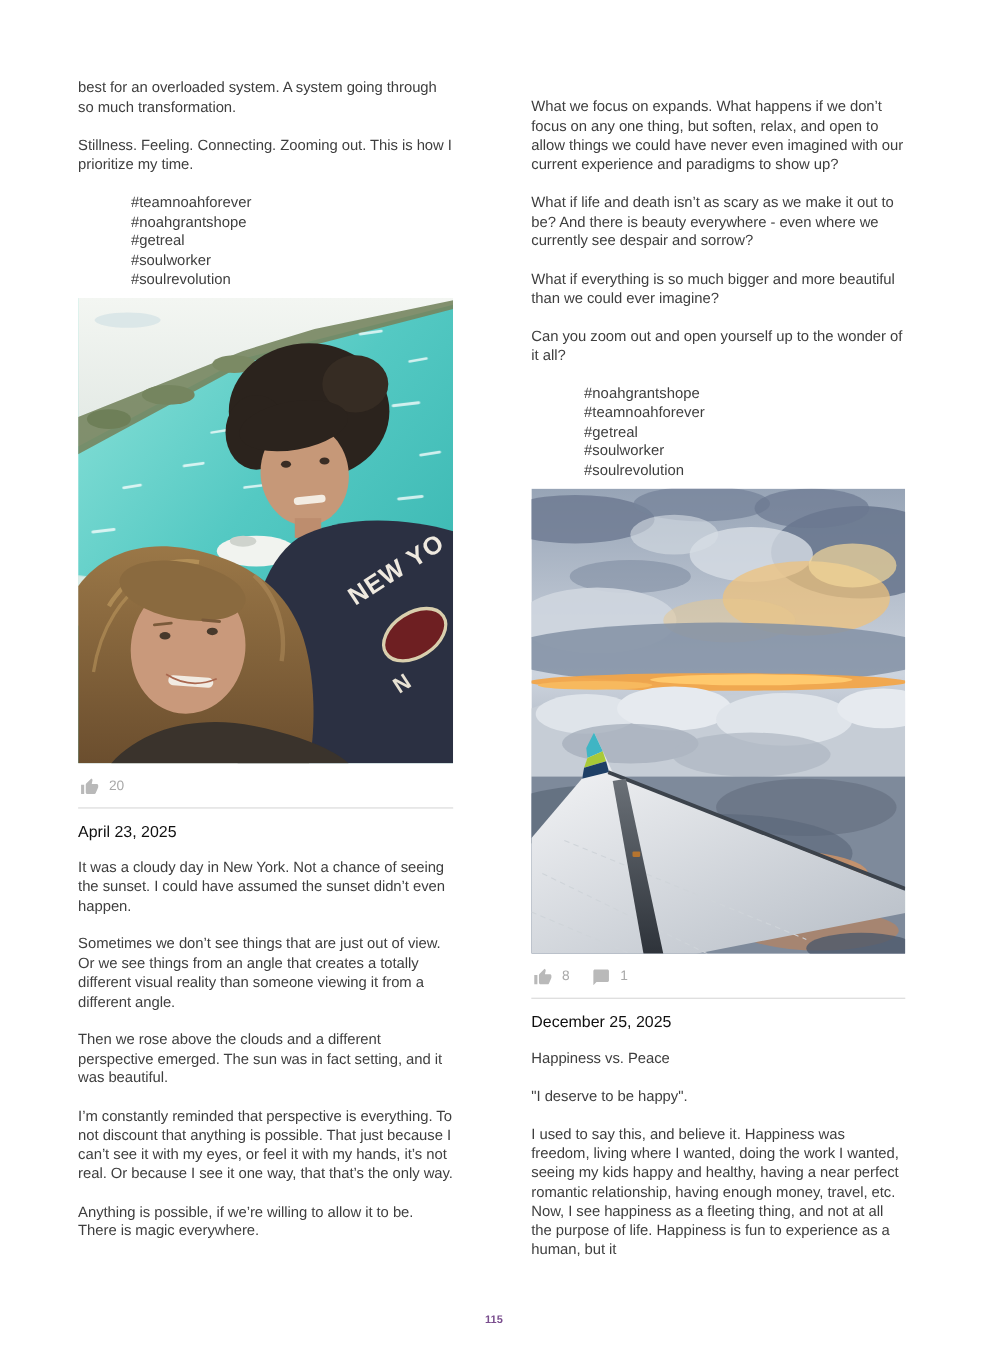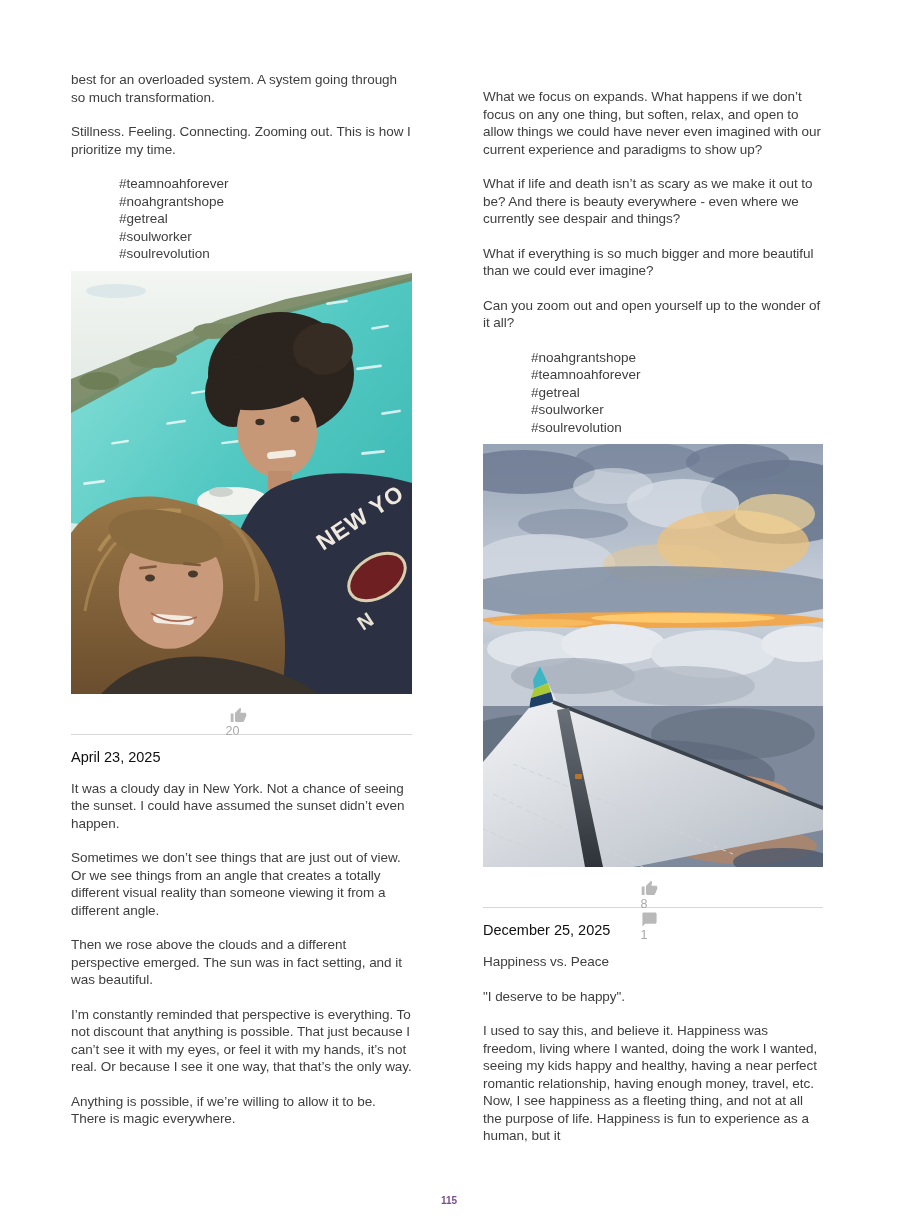--- a/index.html
+++ b/index.html
@@ -8,21 +8,21 @@
     font-family:"Liberation Sans", sans-serif; color:#3e3e3e; overflow:hidden;border-radius:14px;
   }
   .col { position:absolute; }
   .col-left  { left:71px; top:71px; width:341px; }
   .col-right { left:483px; top:88px; width:340px; }
   .para { margin:0 0 17px 0; font-size:13.5px; line-height:17.5px; letter-spacing:-0.05px; color:#3e3e3e; }
   .hashtags { margin:0 0 8px 0; }
   .tag { font-size:13.5px; line-height:17.5px; color:#3e3e3e;margin-left:48px; }
   .photo { width:100%; height:423px; overflow:hidden; }
   .photo svg { display:block; width:100%; height:100%; }
-  .reactions { display:flex; align-items:center; margin:13px 0 9px 2px; height:18px;flex-direction:column; }
+  .reactions { display:flex; margin:13px 0 9px 2px; height:18px; }
   .reactions .icon { width:17px; height:17px; margin-right:9px; }
   .reactions .icon svg { display:block; width:100%; height:100%; fill:#b9b9b9; }
   .reactions .count { font-size:12.5px; color:#a9a9a9; margin-right:20px; }
   .divider { border:none; border-top:1px solid #d8d8d8; margin:0; height:0; }
   .post-date { margin:15px 0 15px 0; font-size:14.5px; line-height:15px; font-weight:normal; color:#0f0f0f; }
   .page-number { position:absolute; left:0; right:0; bottom:22px; text-align:center;
                  font-size:10px; font-weight:bold; color:#7a4e8e; }
 </style>
 </head>
 <body>
@@ -131,21 +131,21 @@
     <h3 class="post-date">April 23, 2025</h3>
     <p class="para">It was a cloudy day in New York. Not a chance of seeing the sunset. I could have assumed the sunset didn’t even happen.</p>
     <p class="para">Sometimes we don’t see things that are just out of view. Or we see things from an angle that creates a totally different visual reality than someone viewing it from a different angle.</p>
     <p class="para">Then we rose above the clouds and a different perspective emerged. The sun was in fact setting, and it was beautiful.</p>
     <p class="para">I’m constantly reminded that perspective is everything. To not discount that anything is possible. That just because I can’t see it with my eyes, or feel it with my hands, it’s not real. Or because I see it one way, that that’s the only way.</p>
     <p class="para">Anything is possible, if we’re willing to allow it to be. There is magic everywhere.</p>
   </div>
 
   <div class="col col-right">
     <p class="para">What we focus on expands. What happens if we don’t focus on any one thing, but soften, relax, and open to allow things we could have never even imagined with our current experience and paradigms to show up?</p>
-    <p class="para">What if life and death isn’t as scary as we make it out to be? And there is beauty everywhere - even where we currently see despair and things?</p>
+    <p class="para">What if life and death isn’t as scary as we make it out to be? And there is beauty everywhere - even where we currently see despair and sorrow?</p>
     <p class="para">What if everything is so much bigger and more beautiful than we could ever imagine?</p>
     <p class="para">Can you zoom out and open yourself up to the wonder of it all?</p>
 
     <div class="hashtags">
       <div class="tag">#noahgrantshope</div>
       <div class="tag">#teamnoahforever</div>
       <div class="tag">#getreal</div>
       <div class="tag">#soulworker</div>
       <div class="tag">#soulrevolution</div>
     </div>

